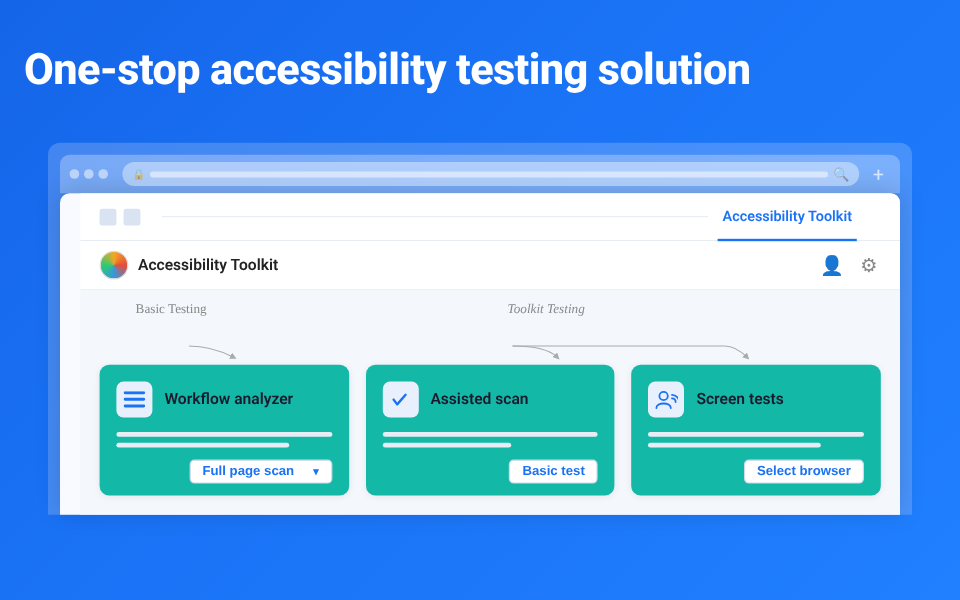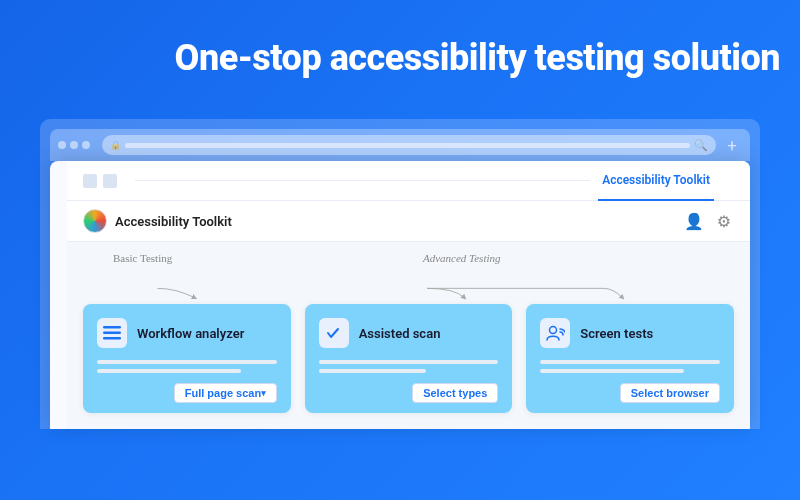--- a/index.html
+++ b/index.html
@@ -5,21 +5,21 @@
     * { box-sizing: border-box; margin: 0; padding: 0; }
     body {
       width: 800px;
       height: 500px;
       overflow: hidden;
       font-family: -apple-system, BlinkMacSystemFont, 'Segoe UI', Roboto, sans-serif;
       background: linear-gradient(135deg, #1565e8 0%, #1a72f5 40%, #2080ff 100%);
     }
 
     .hero-section {
-      text-align: right;
+      text-align: left;
       padding: 38px 20px 28px;
       color: white;
     }
 
     .hero-title {
       font-size: 36px;
       font-weight: 800;
       line-height: 1.15;
       margin-bottom: 12px;
       letter-spacing: -0.5px;
@@ -236,21 +236,21 @@
     }
 
     
     .cards-row {
       display: flex;
       gap: 14px;
     }
 
     .card {
       flex: 1;
-      background: #7dd3fc;
+      background: #14b8a6;
       border-radius: 8px;
       padding: 14px 14px 10px;
       box-shadow: 0 1px 6px rgba(0,0,0,0.07);
     }
 
     .card-header {
       display: flex;
       align-items: center;
       gap: 10px;
       margin-bottom: 12px;
@@ -308,21 +308,21 @@
       background: white;
       border: 1px solid #d0d9f0;
       border-radius: 4px;
       padding: 3px 10px;
       font-size: 11px;
       font-weight: 600;
       color: #1a72f5;
       cursor: pointer;
       display: flex;
       align-items: center;
-      gap: 0;
+      gap: 16px;
     }
 
     .card-action-btn .chevron {
       font-size: 9px;
       color: #1a72f5;
     }
   </style>
 </head>
 <body>
 
@@ -363,21 +363,21 @@
       <div class="panel-header-icons">
         <div class="header-icon">👤</div>
         <div class="header-icon">⚙</div>
       </div>
     </div>
 
     <div class="content-area">
 
       <div class="labels-row">
         <span class="label-basic">Basic Testing</span>
-        <span class="label-advanced">Advanced Testing</span>
+        <span class="label-advanced">Toolkit Testing</span>
       </div>
 
       <div class="arrows-row">
         <svg class="arrows-svg" viewBox="0 0 700 14" xmlns="http://www.w3.org/2000/svg">
 
           <path d="M 80 2 Q 100 2 120 12" stroke="#aaa" stroke-width="1" fill="none" marker-end="url(#arrowhead)"></path>
 
           <path d="M 370 2 Q 400 2 410 12" stroke="#aaa" stroke-width="1" fill="none" marker-end="url(#arrowhead)"></path>
           <path d="M 370 2 L 560 2" stroke="#aaa" stroke-width="1" fill="none"></path>
           <path d="M 560 2 Q 570 2 580 12" stroke="#aaa" stroke-width="1" fill="none" marker-end="url(#arrowhead)"></path>
@@ -423,21 +423,21 @@
               </svg>
             </div>
             <span class="card-title">Assisted scan</span>
           </div>
           <div class="card-placeholder-lines">
             <div class="placeholder-line full"></div>
             <div class="placeholder-line short"></div>
           </div>
           <div class="card-footer">
             <button class="card-action-btn">
-              <span>Select types</span>
+              <span>Basic test</span>
             </button>
           </div>
         </div>
 
         <div class="card">
           <div class="card-header">
             <div class="card-icon">
               <svg width="20" height="16" viewBox="0 0 20 16" fill="none" xmlns="http://www.w3.org/2000/svg">
                 <circle cx="8" cy="5" r="3.5" stroke="#1a72f5" stroke-width="1.5" fill="none"></circle>
                 <path d="M2 15 C2 10 14 10 14 15" stroke="#1a72f5" stroke-width="1.5" fill="none" stroke-linecap="round"></path>

